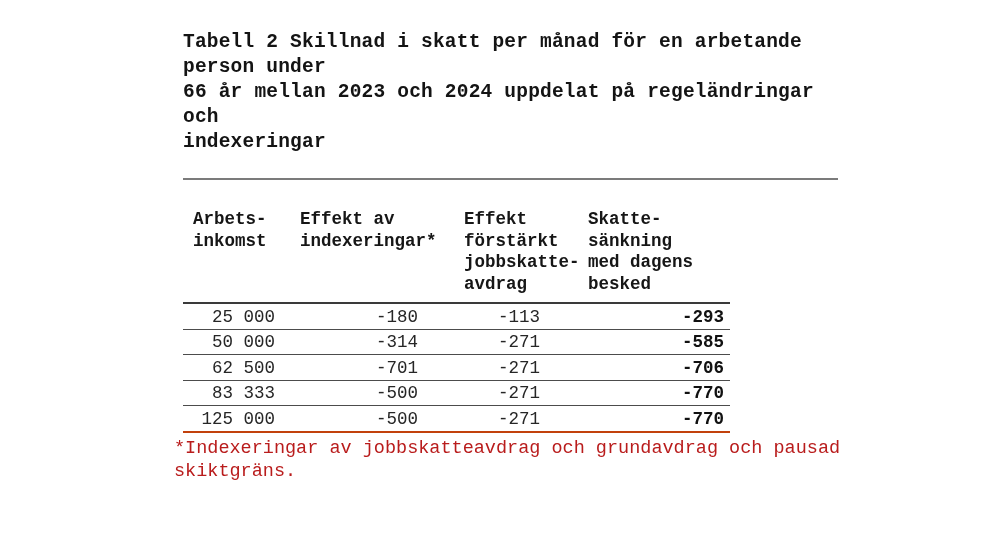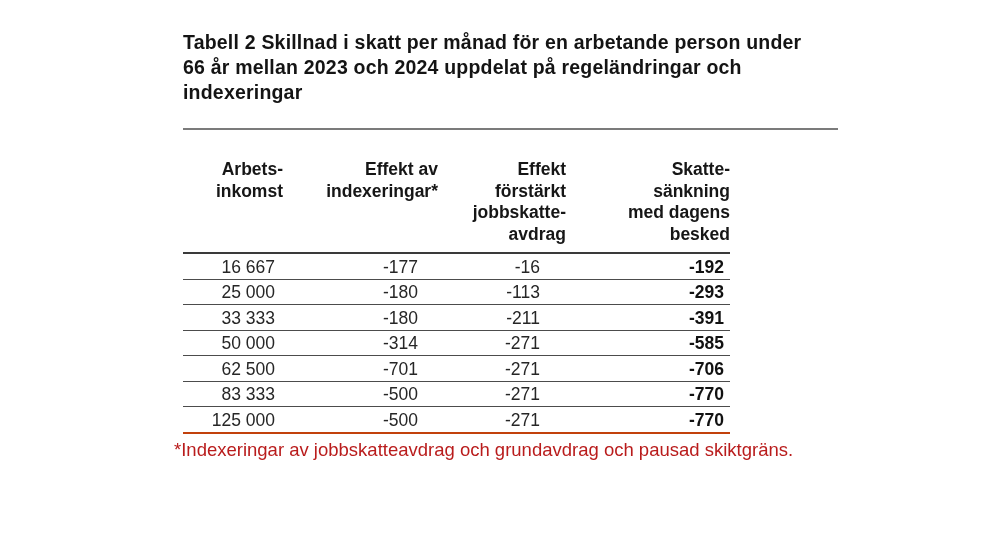--- a/index.html
+++ b/index.html
@@ -3,21 +3,21 @@
 <meta charset="utf-8">
 <style>
   * { margin: 0; padding: 0; box-sizing: border-box; }
   html, body { background: #ffffff; }
   .page {
     position: relative;
     width: 992px;
     height: 558px;
     background: #ffffff;
     overflow: hidden;
-    font-family: Liberation Sans, sans-serif;
+    font-family: Liberation Mono, monospace;
     color: #1a1a1a;
   }
   .doc {
     position: absolute;
     left: 183px;
     top: 30px;
     width: 655px;
   }
   .title {
     font-size: 19.5px;
@@ -41,21 +41,21 @@
     width: 547px;
   }
   col.c0 { width: 100px; }
   col.c1 { width: 155px; }
   col.c2 { width: 128px; }
   col.c3 { width: 164px; }
   th {
     font-size: 17.5px;
     line-height: 21.5px;
     font-weight: bold;
-    text-align: right;
+    text-align: left;
     vertical-align: top;
     white-space: pre-line;
     padding-bottom: 7px;
     color: #161616;
   }
   th.h0 { padding-left: 10px; }
   th.h1 { padding-left: 17px; }
   th.h2 { padding-left: 26px; }
   th.h3 { padding-left: 22px; }
   thead tr { border-bottom: 2px solid #3a3a3a; }
@@ -113,36 +113,24 @@
 jobbskatte-
 avdrag</th>
           <th class="h3">Skatte-
 sänkning
 med dagens
 besked</th>
         </tr>
       </thead>
       <tbody>
         <tr>
-          <td class="d0">16 667</td>
-          <td class="d1">-177</td>
-          <td class="d2">-16</td>
-          <td class="d3">-192</td>
-        </tr>
-        <tr>
           <td class="d0">25 000</td>
           <td class="d1">-180</td>
           <td class="d2">-113</td>
           <td class="d3">-293</td>
-        </tr>
-        <tr>
-          <td class="d0">33 333</td>
-          <td class="d1">-180</td>
-          <td class="d2">-211</td>
-          <td class="d3">-391</td>
         </tr>
         <tr>
           <td class="d0">50 000</td>
           <td class="d1">-314</td>
           <td class="d2">-271</td>
           <td class="d3">-585</td>
         </tr>
         <tr>
           <td class="d0">62 500</td>
           <td class="d1">-701</td>

